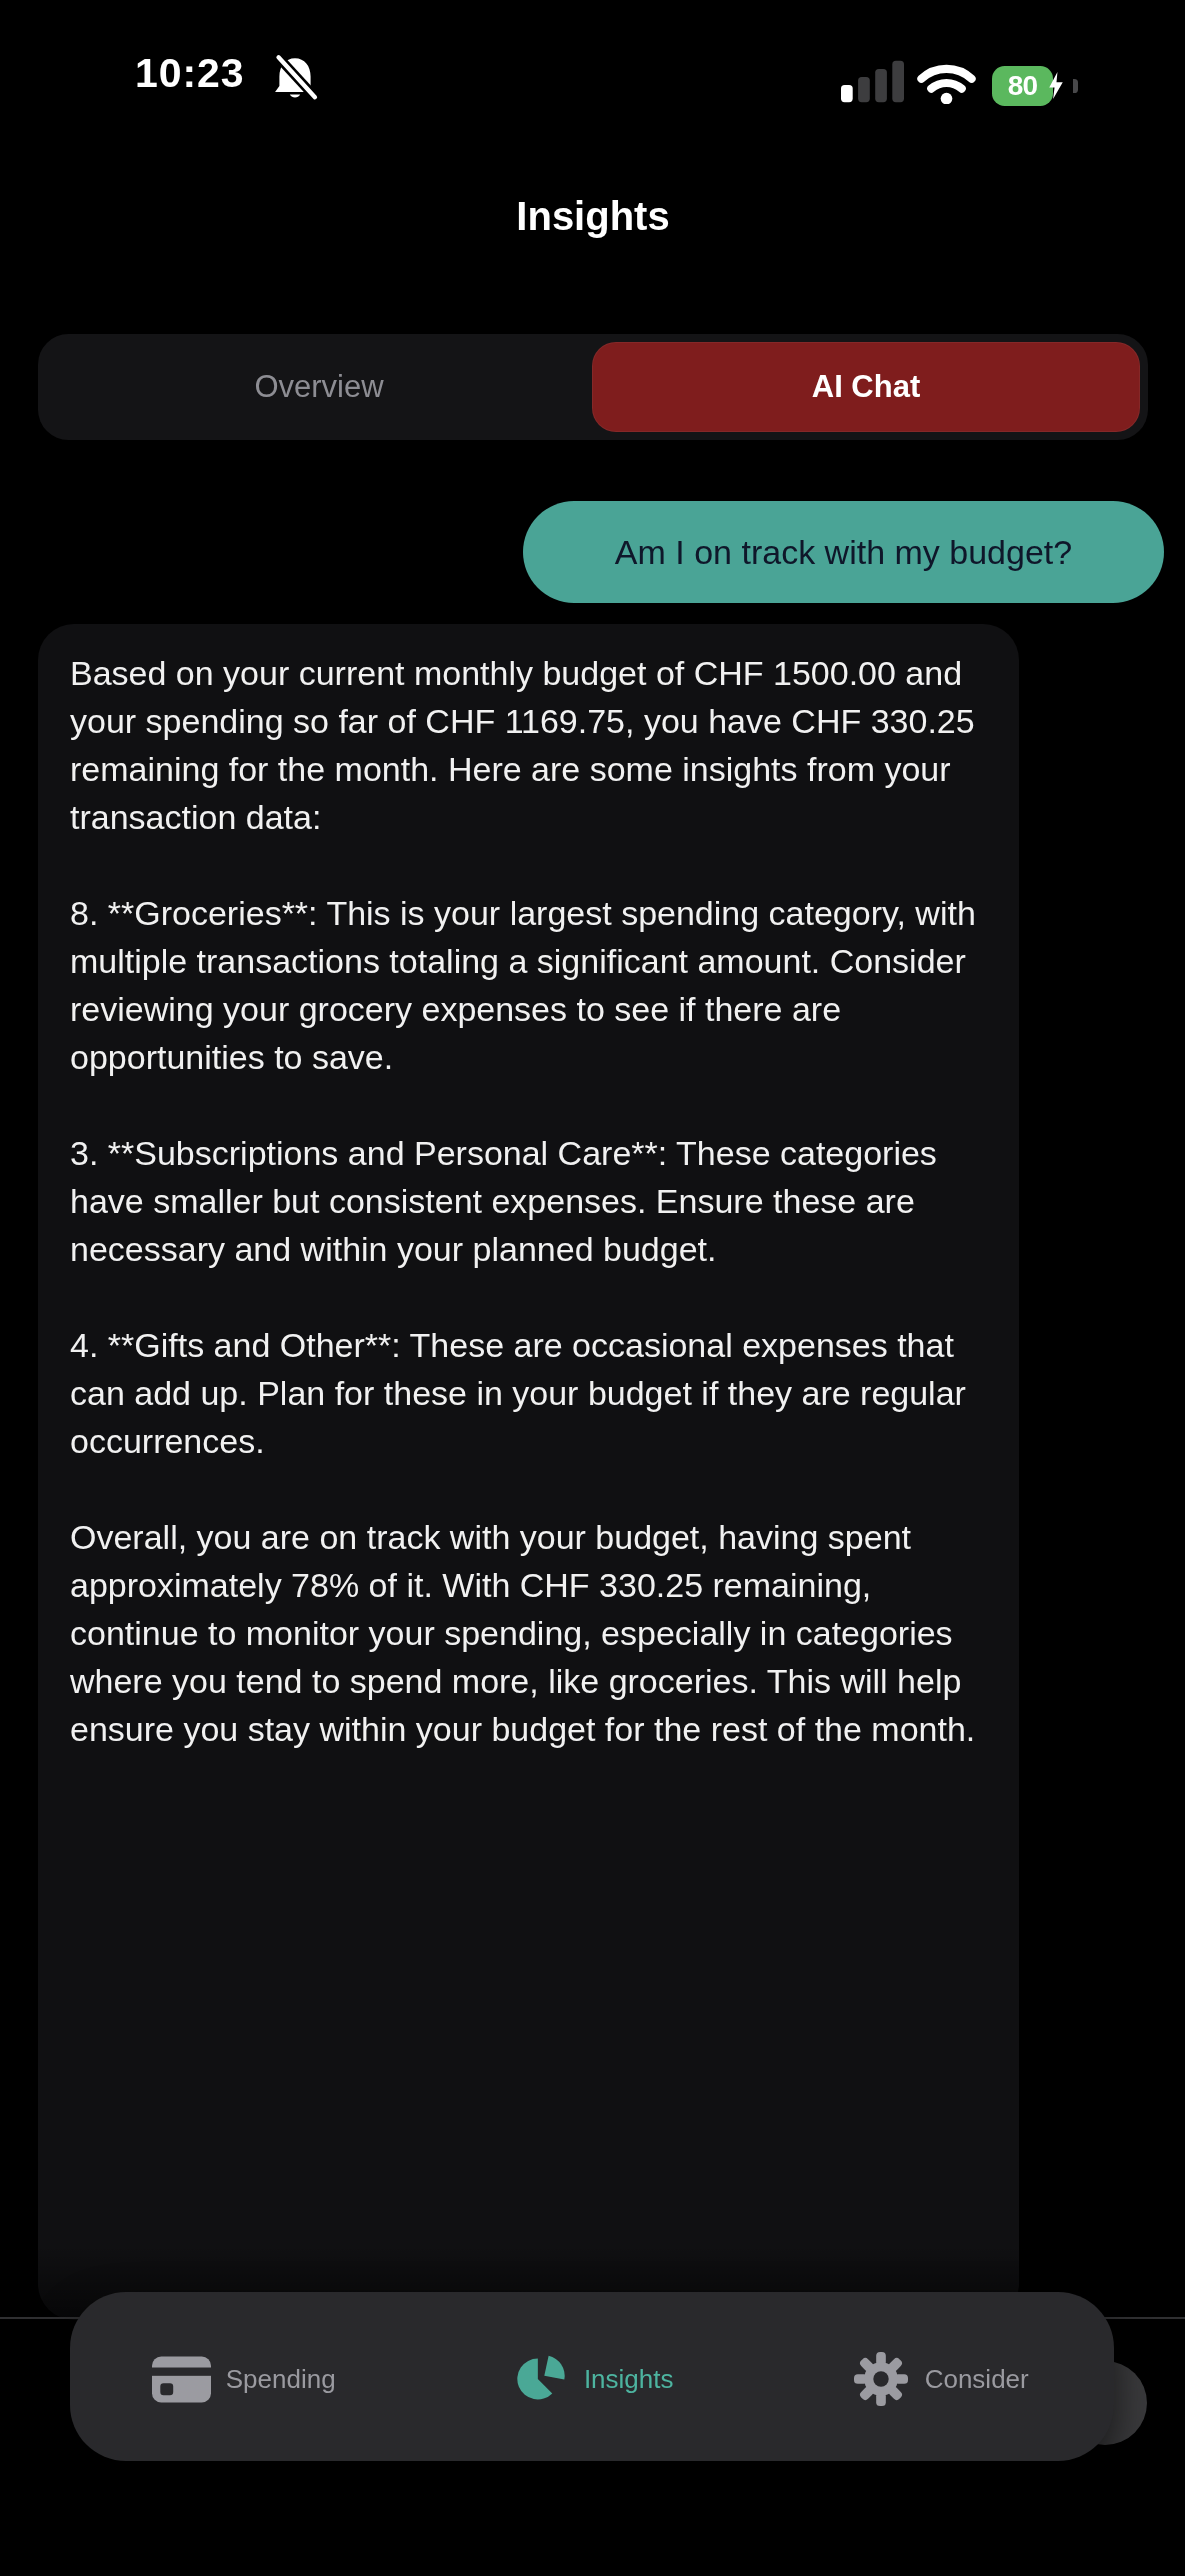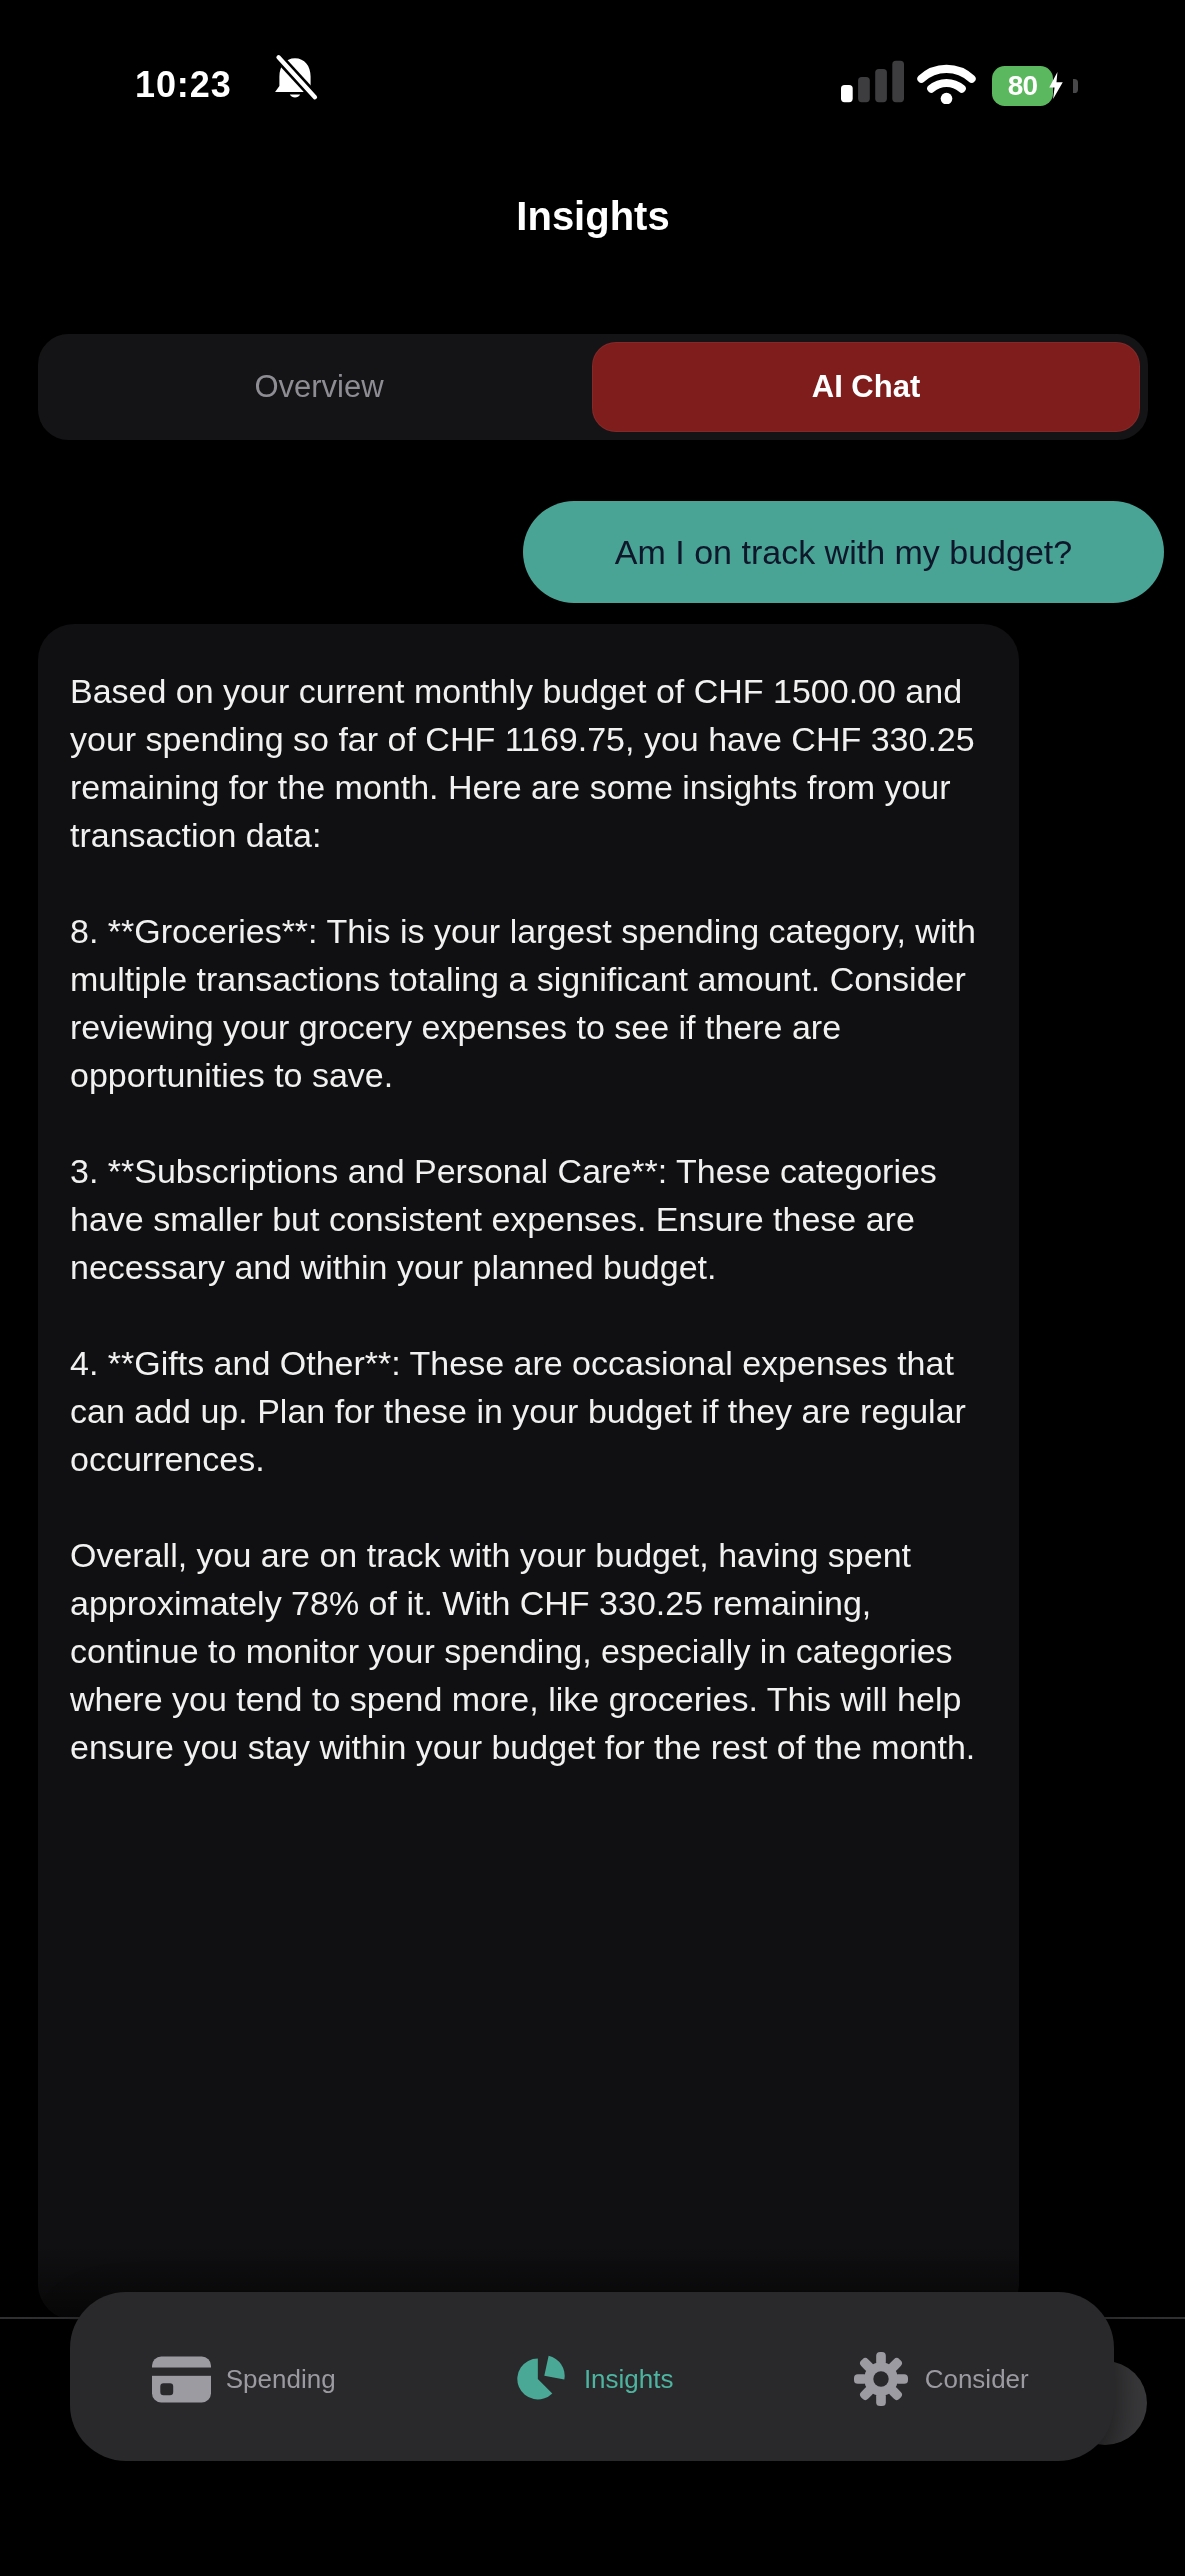--- a/index.html
+++ b/index.html
@@ -4,21 +4,21 @@
 <style>
   html,body{margin:0;padding:0;background:#000;}
   body{
     width:1186px;height:2576px;position:relative;overflow:hidden;
     font-family:"Liberation Sans",sans-serif;color:#fff;
     -webkit-font-smoothing:antialiased;
   }
   .abs{position:absolute;}
 
   
-  .sb-time{left:135px;top:64px;font-size:36px;font-weight:700;letter-spacing:0.9px;}
+  .sb-time{left:135px;top:50px;font-size:41px;font-weight:700;letter-spacing:0.9px;}
   .sb-bell{left:269px;top:54px;width:52px;height:50px;}
   .sb-signal{left:841px;top:59px;width:63px;height:45px;}
   .sb-wifi{left:916px;top:59px;width:61px;height:45px;}
   .sb-batt{left:992px;top:66px;width:90px;height:40px;}
   .batt-body{position:absolute;left:0;top:0;width:61px;height:40px;border-radius:12.6px;overflow:hidden;display:flex;}
   .batt-green{width:63px;height:40px;background:#5bb85e;display:flex;align-items:center;justify-content:center;}
   .batt-dark{flex:1;background:#48484a;}
   .batt-pct{font-size:28px;font-weight:700;color:#fff;letter-spacing:-0.9px;}
   .batt-bolt{position:absolute;left:54px;top:6.3px;width:20px;height:27px;}
   .batt-cap{position:absolute;right:3.6px;top:12.6px;width:5.4px;height:14.4px;background:#48484a;border-radius:0 3.6px 3.6px 0;}
@@ -31,21 +31,21 @@
     display:flex;align-items:center;padding:0 8px;box-sizing:border-box;text-align:right;}
   .seg{flex:1;height:88px;display:flex;align-items:center;justify-content:center;
     font-size:31px;border-radius:24px;}
   .seg-off{color:#8d8d93;font-weight:400;}
   .seg-on{background:#7f1d1d;border:0.9px solid rgba(255,255,255,0.05);color:#fff;font-weight:700;}
 
   
   .user-bubble{left:523px;top:501px;width:641px;height:102px;background:#4aa496;border-radius:51px;
     display:flex;align-items:center;justify-content:center;font-size:34px;color:#0f172a;box-sizing:border-box;}
   .ai-bubble{left:38px;top:624px;width:981px;height:1696px;background:#101012;border-radius:36px;
-    padding:43px 32px 0;box-sizing:border-box;overflow:hidden;}
+    padding:25px 32px 0;box-sizing:border-box;overflow:hidden;}
   .ai-bubble p{margin:0 0 48px;font-size:34px;line-height:48px;color:#f1f1f1;}
 
   .bottom-fade{left:0;top:2245px;width:1186px;height:99px;
     background:linear-gradient(rgba(0,0,0,0),rgba(0,0,0,0.75));z-index:2;}
   .hairline{left:0;top:2317px;width:1186px;height:1.8px;background:#2f2f31;z-index:2;}
   .side-fab{left:1063px;top:2361px;width:84px;height:84px;border-radius:50%;background:#3a3a3c;z-index:3;}
 
   
   .tabbar{left:70px;top:2292px;width:1044px;height:169px;background:#29292c;border-radius:56px;z-index:4;
     display:flex;box-shadow:0 18px 40px rgba(0,0,0,0.6);}

